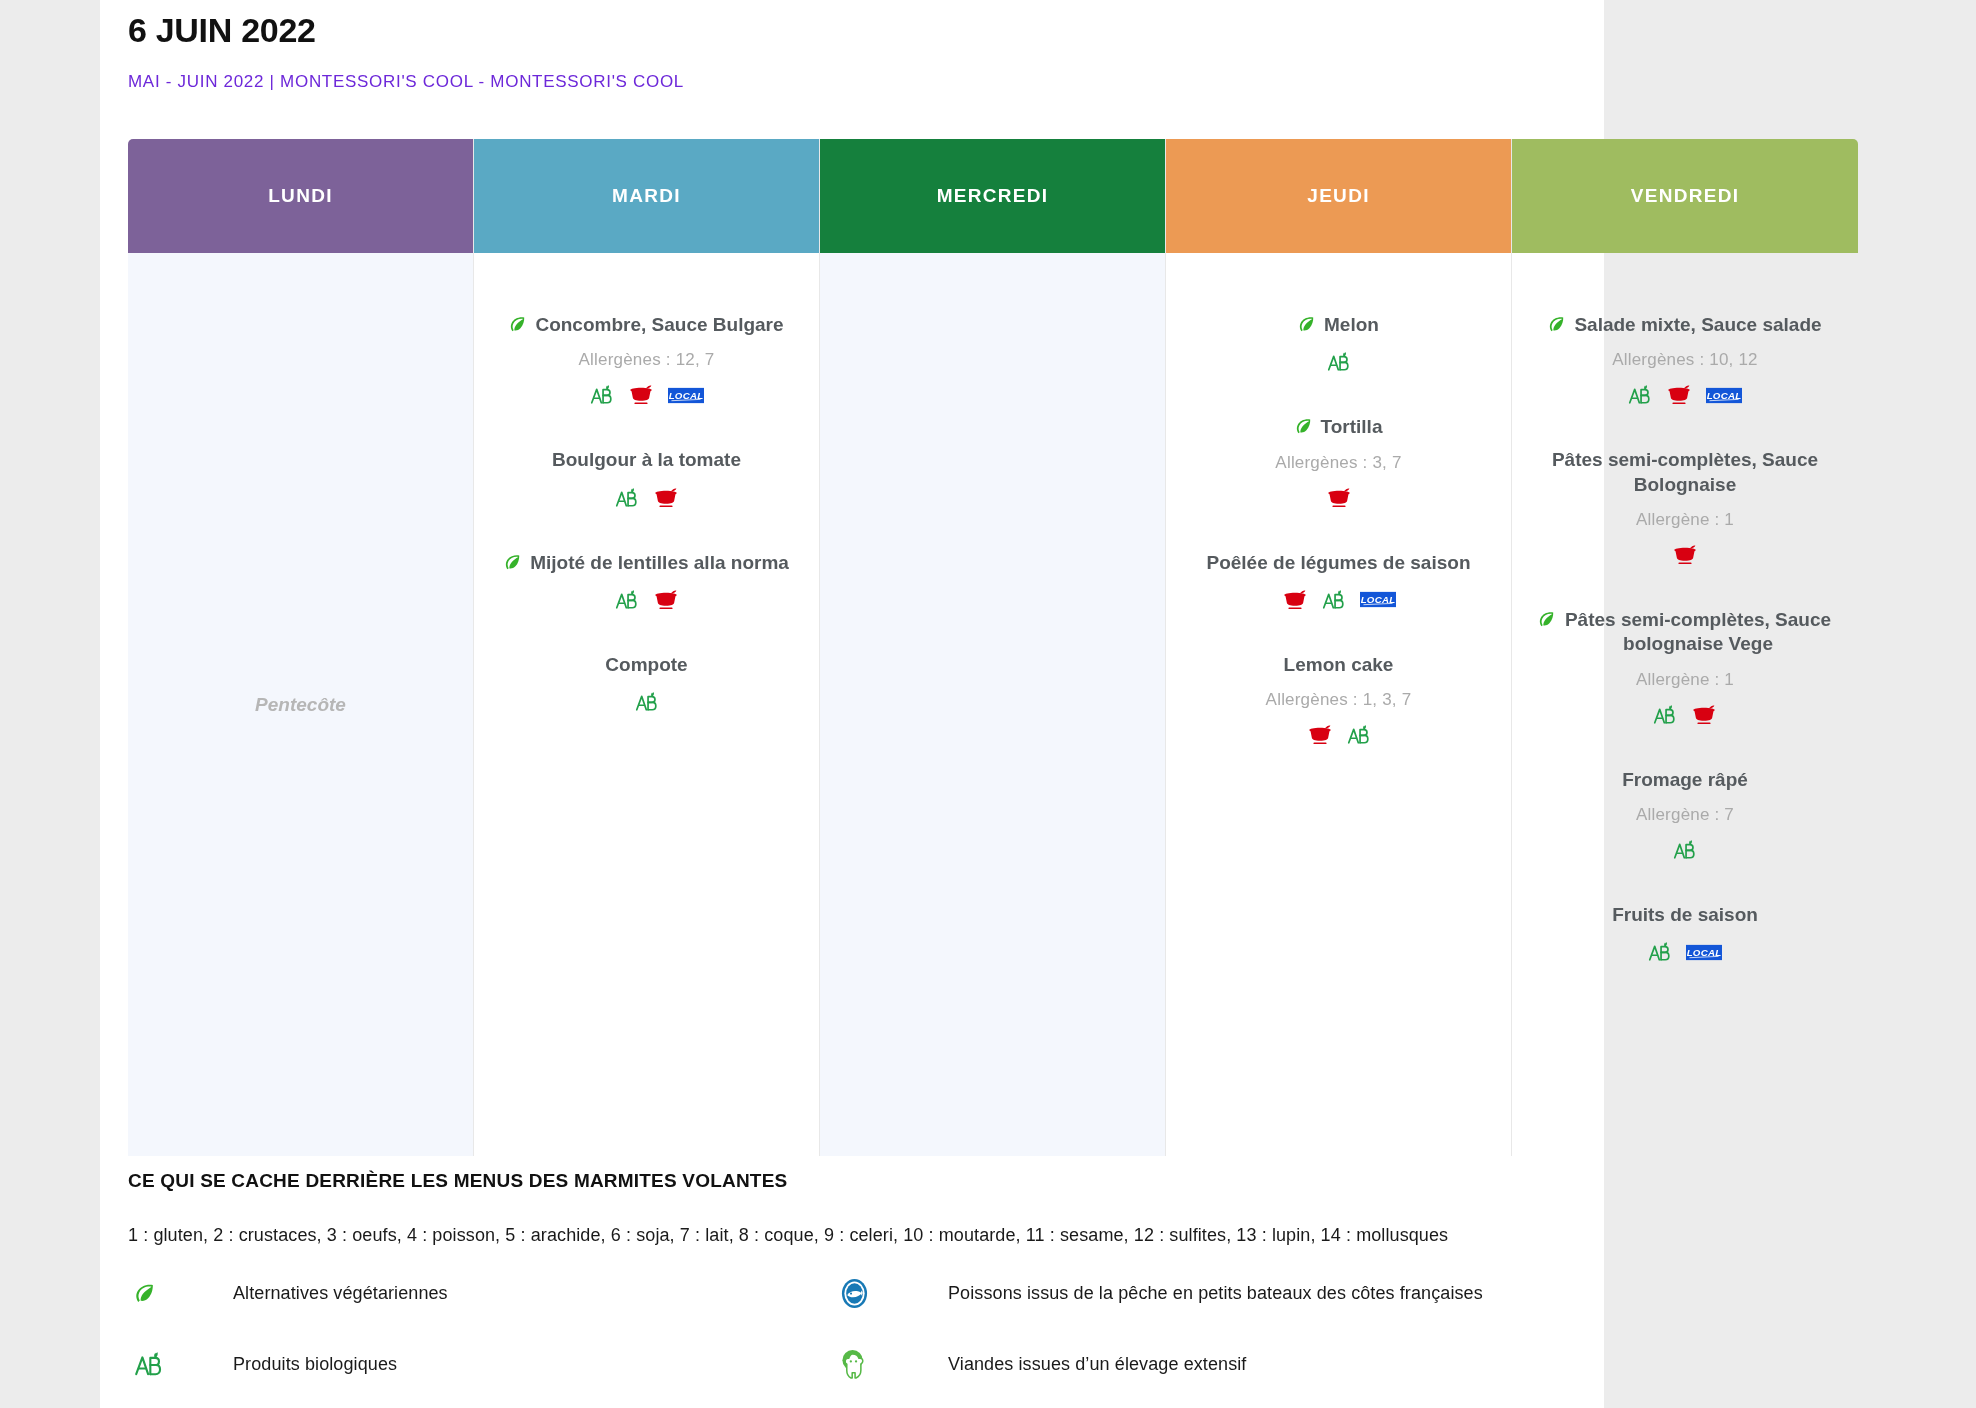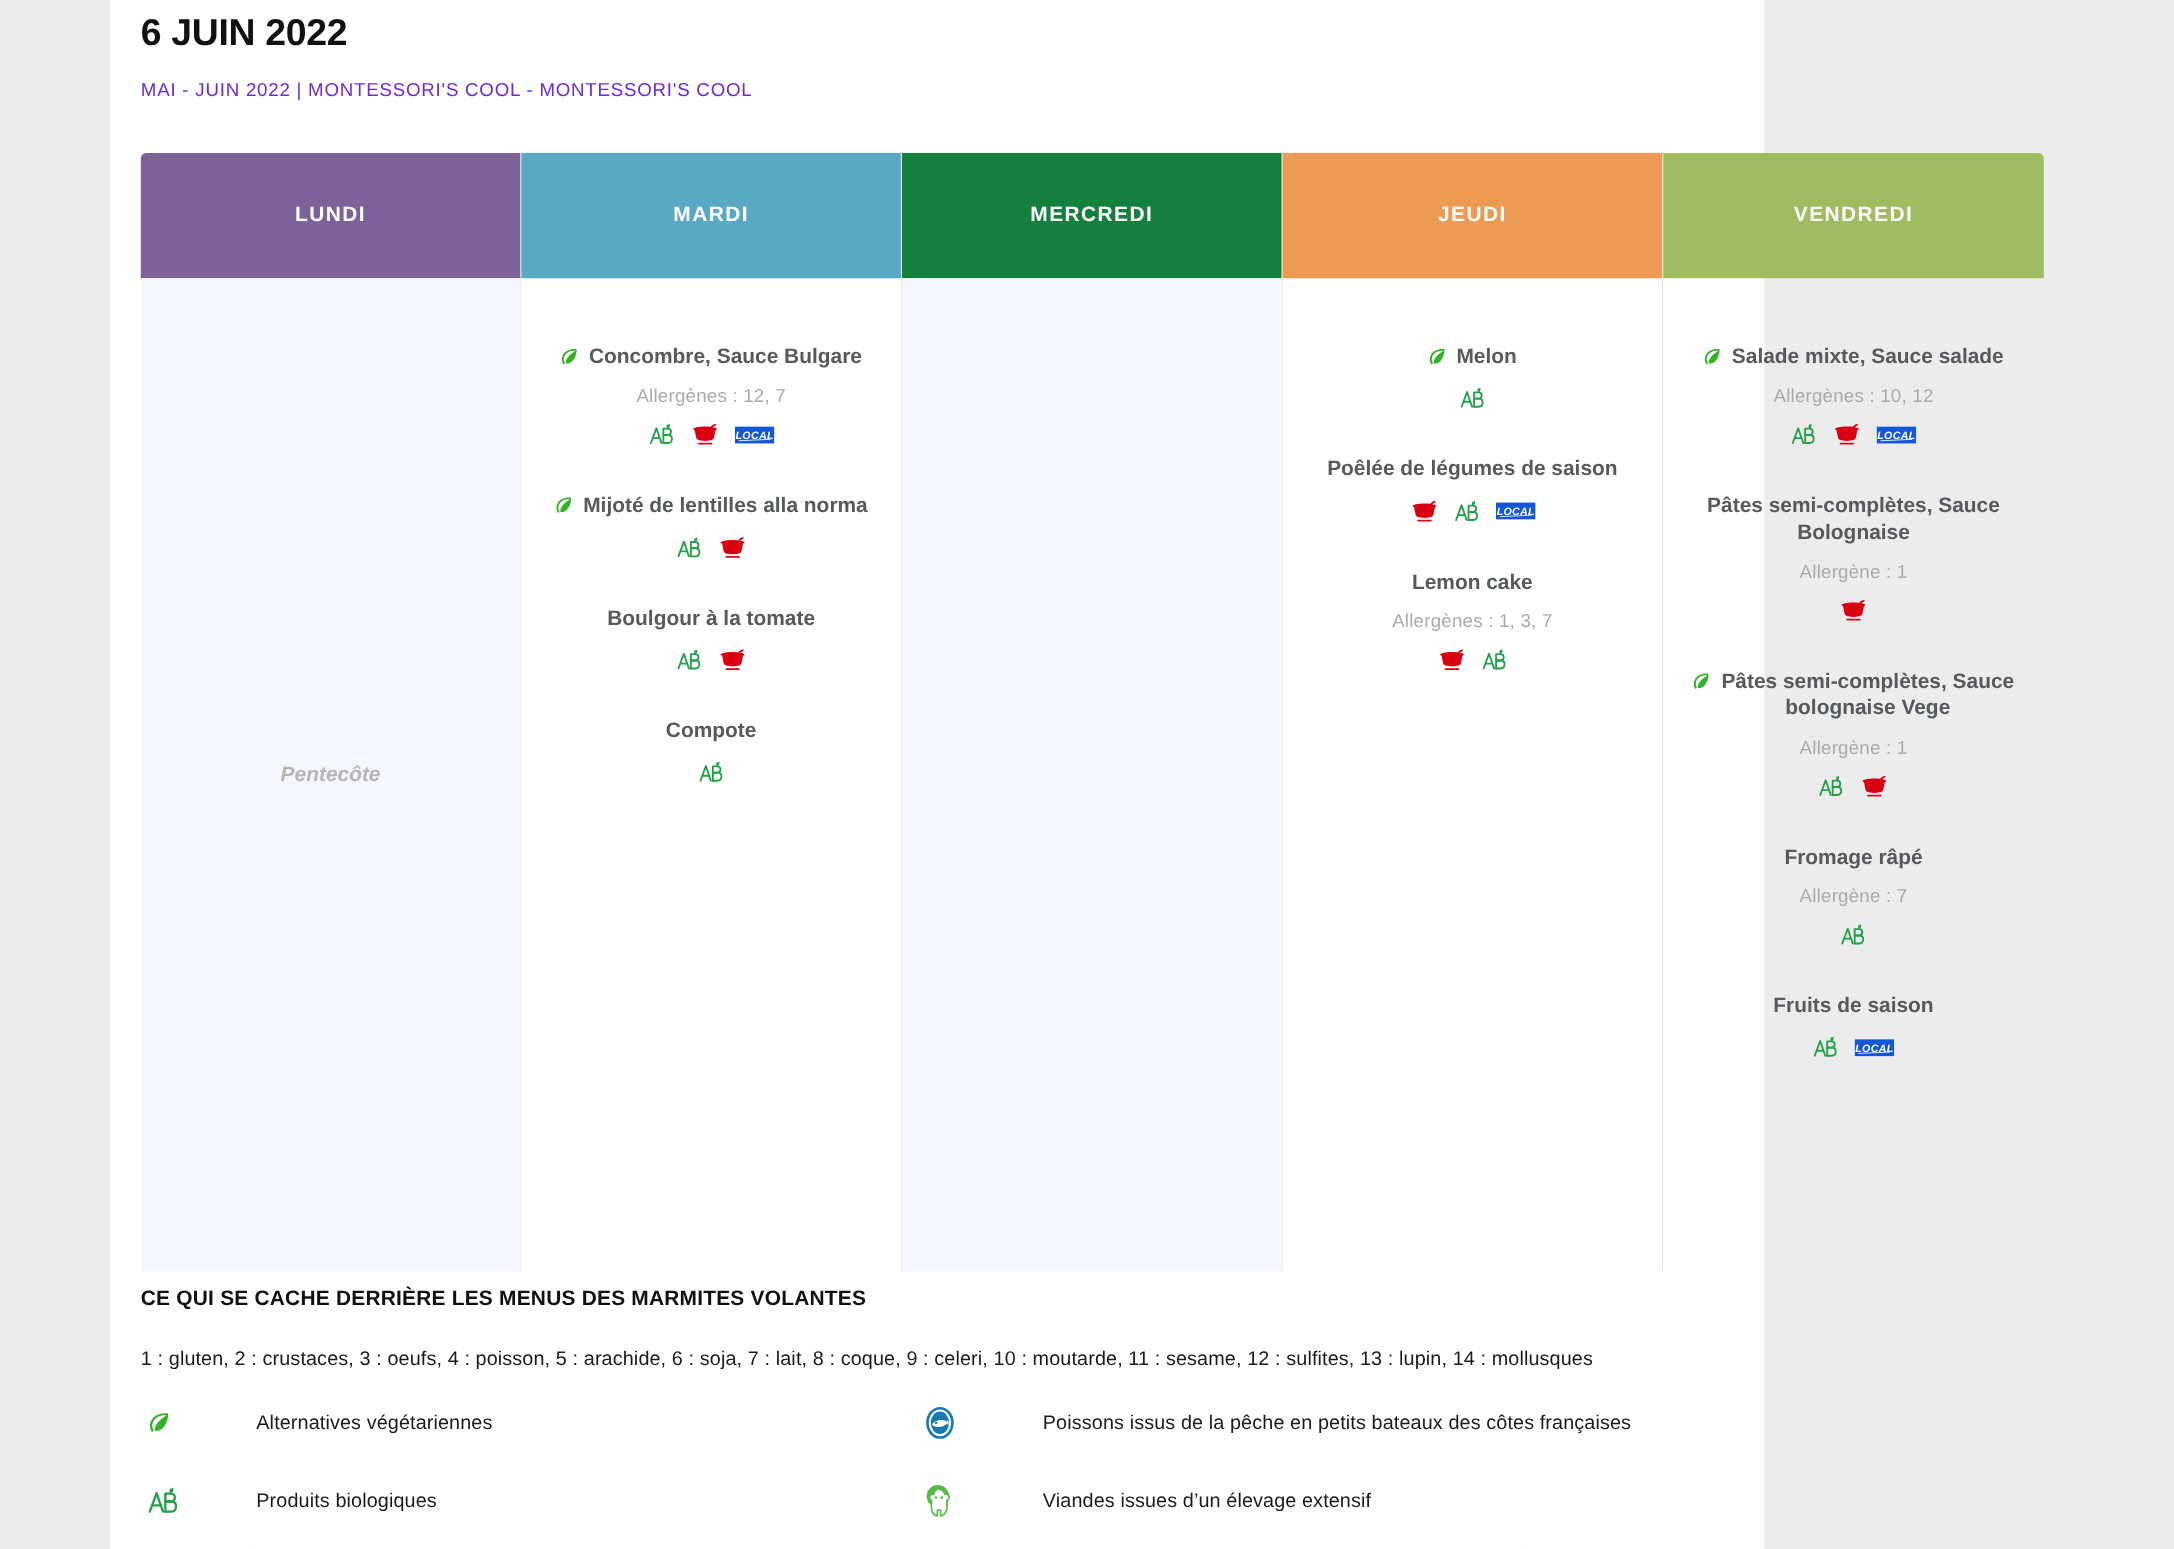--- a/index.html
+++ b/index.html
@@ -217,47 +217,47 @@
                 </svg></span>
               <span class="ico local-ico"><svg viewBox="0 0 52 24" width="100%" height="100%">
                   <rect x="0" y="1" width="52" height="22" fill="#1356d8"></rect>
                   <text x="26" y="17.5" font-family="Liberation Sans, sans-serif" font-size="14" font-weight="bold" font-style="italic" fill="#ffffff" text-anchor="middle" letter-spacing="0.4">LOCAL</text>
                   <path d="M5 19.5 L47 17.6" stroke="#ffffff" stroke-width="1.1"></path>
                 </svg></span>
             </div>
           </div>
           <div class="dish">
             <div class="dish-title-row">
+              <div class="dish-name">Boulgour à la tomate</div>
+            </div>
+            <div class="badges">
+              <span class="ico ab-ico"><svg viewBox="0 0 34 30" width="100%" height="100%">
+                  <g fill="none" stroke="#22a04a" stroke-width="2.4" stroke-linecap="round" stroke-linejoin="round">
+                    <path d="M2.5 26 L9.5 7 L16 26"></path>
+                    <path d="M5.6 19.6 L13.3 19.6"></path>
+                    <path d="M18.5 26 L18.5 7.5 L24 7.5 C27 7.5 28.3 9.6 28.3 11.5 C28.3 13.6 26.8 15.6 24 15.6 L18.5 15.6"></path>
+                    <path d="M18.5 15.6 L24.8 15.6 C28 15.6 29.5 17.8 29.5 20.6 C29.5 23.6 27.6 26 24.4 26 L18.5 26"></path>
+                  </g>
+                  <path d="M23.6 7.4 C23.2 4.4 24.6 2 26.8 1.2 C27.2 3.9 26.4 6.2 24.6 7.2 Z" fill="#22a04a"></path>
+                  <path d="M24 7.6 C22.2 5.6 22.6 3.2 24.2 1.6 C25.4 3.6 25.4 5.9 24.6 7.6 Z" fill="#22a04a"></path>
+                </svg></span>
+              <span class="ico pot-ico"><svg viewBox="0 0 34 28" width="100%" height="100%">
+                  <path d="M4.5 8.5 C4.5 8.5 8 6.6 17 6.6 C26 6.6 29.5 8.5 29.5 8.5 L27.6 18 C27.2 20 24 21.6 17 21.6 C10 21.6 6.8 20 6.4 18 Z" fill="#d80011"></path>
+                  <path d="M3 7.6 C3 6 9 4.6 17 4.6 C25 4.6 31 6 31 7.6 C31 9.3 25 10.6 17 10.6 C9 10.6 3 9.3 3 7.6 Z" fill="#d80011"></path>
+                  <path d="M23.5 5.2 C25.6 2.6 28.2 1 30.6 1.6 C29.6 3.8 27.2 5.2 24.6 5.7 Z" fill="#d80011"></path>
+                  <path d="M9.5 24.8 L24.5 24.8" stroke="#d80011" stroke-width="2.2" stroke-linecap="round"></path>
+                </svg></span>
+            </div>
+          </div>
+          <div class="dish">
+            <div class="dish-title-row">
               <span class="ico leaf-ico"><svg viewBox="0 0 24 24" width="100%" height="100%">
                   <path d="M21.5 2.2C14 1 6.5 4 3.6 10.3c-2 4.3-.6 9 1.3 11.3l1.7-1.6C5.1 17.6 4.4 14 6 10.8 8.6 5.6 14.6 3.4 20 4.2c-3.6 2.4-7.6 5.2-10 8.5-1.9 2.6-2.6 5.2-2.4 7.6 2.9.6 6-.4 8.5-2.9 4-4 5.6-10.4 5.4-15.2z" fill="#35b22a"></path>
                 </svg></span>
               <div class="dish-name">Mijoté de lentilles alla norma</div>
-            </div>
-            <div class="badges">
-              <span class="ico ab-ico"><svg viewBox="0 0 34 30" width="100%" height="100%">
-                  <g fill="none" stroke="#22a04a" stroke-width="2.4" stroke-linecap="round" stroke-linejoin="round">
-                    <path d="M2.5 26 L9.5 7 L16 26"></path>
-                    <path d="M5.6 19.6 L13.3 19.6"></path>
-                    <path d="M18.5 26 L18.5 7.5 L24 7.5 C27 7.5 28.3 9.6 28.3 11.5 C28.3 13.6 26.8 15.6 24 15.6 L18.5 15.6"></path>
-                    <path d="M18.5 15.6 L24.8 15.6 C28 15.6 29.5 17.8 29.5 20.6 C29.5 23.6 27.6 26 24.4 26 L18.5 26"></path>
-                  </g>
-                  <path d="M23.6 7.4 C23.2 4.4 24.6 2 26.8 1.2 C27.2 3.9 26.4 6.2 24.6 7.2 Z" fill="#22a04a"></path>
-                  <path d="M24 7.6 C22.2 5.6 22.6 3.2 24.2 1.6 C25.4 3.6 25.4 5.9 24.6 7.6 Z" fill="#22a04a"></path>
-                </svg></span>
-              <span class="ico pot-ico"><svg viewBox="0 0 34 28" width="100%" height="100%">
-                  <path d="M4.5 8.5 C4.5 8.5 8 6.6 17 6.6 C26 6.6 29.5 8.5 29.5 8.5 L27.6 18 C27.2 20 24 21.6 17 21.6 C10 21.6 6.8 20 6.4 18 Z" fill="#d80011"></path>
-                  <path d="M3 7.6 C3 6 9 4.6 17 4.6 C25 4.6 31 6 31 7.6 C31 9.3 25 10.6 17 10.6 C9 10.6 3 9.3 3 7.6 Z" fill="#d80011"></path>
-                  <path d="M23.5 5.2 C25.6 2.6 28.2 1 30.6 1.6 C29.6 3.8 27.2 5.2 24.6 5.7 Z" fill="#d80011"></path>
-                  <path d="M9.5 24.8 L24.5 24.8" stroke="#d80011" stroke-width="2.2" stroke-linecap="round"></path>
-                </svg></span>
-            </div>
-          </div>
-          <div class="dish">
-            <div class="dish-title-row">
-              <div class="dish-name">Boulgour à la tomate</div>
             </div>
             <div class="badges">
               <span class="ico ab-ico"><svg viewBox="0 0 34 30" width="100%" height="100%">
                   <g fill="none" stroke="#22a04a" stroke-width="2.4" stroke-linecap="round" stroke-linejoin="round">
                     <path d="M2.5 26 L9.5 7 L16 26"></path>
                     <path d="M5.6 19.6 L13.3 19.6"></path>
                     <path d="M18.5 26 L18.5 7.5 L24 7.5 C27 7.5 28.3 9.6 28.3 11.5 C28.3 13.6 26.8 15.6 24 15.6 L18.5 15.6"></path>
                     <path d="M18.5 15.6 L24.8 15.6 C28 15.6 29.5 17.8 29.5 20.6 C29.5 23.6 27.6 26 24.4 26 L18.5 26"></path>
                   </g>
                   <path d="M23.6 7.4 C23.2 4.4 24.6 2 26.8 1.2 C27.2 3.9 26.4 6.2 24.6 7.2 Z" fill="#22a04a"></path>
@@ -307,20 +307,37 @@
             <div class="badges">
               <span class="ico ab-ico"><svg viewBox="0 0 34 30" width="100%" height="100%">
                   <g fill="none" stroke="#22a04a" stroke-width="2.4" stroke-linecap="round" stroke-linejoin="round">
                     <path d="M2.5 26 L9.5 7 L16 26"></path>
                     <path d="M5.6 19.6 L13.3 19.6"></path>
                     <path d="M18.5 26 L18.5 7.5 L24 7.5 C27 7.5 28.3 9.6 28.3 11.5 C28.3 13.6 26.8 15.6 24 15.6 L18.5 15.6"></path>
                     <path d="M18.5 15.6 L24.8 15.6 C28 15.6 29.5 17.8 29.5 20.6 C29.5 23.6 27.6 26 24.4 26 L18.5 26"></path>
                   </g>
                   <path d="M23.6 7.4 C23.2 4.4 24.6 2 26.8 1.2 C27.2 3.9 26.4 6.2 24.6 7.2 Z" fill="#22a04a"></path>
                   <path d="M24 7.6 C22.2 5.6 22.6 3.2 24.2 1.6 C25.4 3.6 25.4 5.9 24.6 7.6 Z" fill="#22a04a"></path>
+                </svg></span>
+            </div>
+          </div>
+          <div class="dish">
+            <div class="dish-title-row">
+              <span class="ico leaf-ico"><svg viewBox="0 0 24 24" width="100%" height="100%">
+                  <path d="M21.5 2.2C14 1 6.5 4 3.6 10.3c-2 4.3-.6 9 1.3 11.3l1.7-1.6C5.1 17.6 4.4 14 6 10.8 8.6 5.6 14.6 3.4 20 4.2c-3.6 2.4-7.6 5.2-10 8.5-1.9 2.6-2.6 5.2-2.4 7.6 2.9.6 6-.4 8.5-2.9 4-4 5.6-10.4 5.4-15.2z" fill="#35b22a"></path>
+                </svg></span>
+              <div class="dish-name">Tortilla</div>
+            </div>
+            <div class="allerg">Allergènes : 3, 7</div>
+            <div class="badges">
+              <span class="ico pot-ico"><svg viewBox="0 0 34 28" width="100%" height="100%">
+                  <path d="M4.5 8.5 C4.5 8.5 8 6.6 17 6.6 C26 6.6 29.5 8.5 29.5 8.5 L27.6 18 C27.2 20 24 21.6 17 21.6 C10 21.6 6.8 20 6.4 18 Z" fill="#d80011"></path>
+                  <path d="M3 7.6 C3 6 9 4.6 17 4.6 C25 4.6 31 6 31 7.6 C31 9.3 25 10.6 17 10.6 C9 10.6 3 9.3 3 7.6 Z" fill="#d80011"></path>
+                  <path d="M23.5 5.2 C25.6 2.6 28.2 1 30.6 1.6 C29.6 3.8 27.2 5.2 24.6 5.7 Z" fill="#d80011"></path>
+                  <path d="M9.5 24.8 L24.5 24.8" stroke="#d80011" stroke-width="2.2" stroke-linecap="round"></path>
                 </svg></span>
             </div>
           </div>
           <div class="dish">
             <div class="dish-title-row">
               <div class="dish-name">Poêlée de légumes de saison</div>
             </div>
             <div class="badges">
               <span class="ico pot-ico"><svg viewBox="0 0 34 28" width="100%" height="100%">
                   <path d="M4.5 8.5 C4.5 8.5 8 6.6 17 6.6 C26 6.6 29.5 8.5 29.5 8.5 L27.6 18 C27.2 20 24 21.6 17 21.6 C10 21.6 6.8 20 6.4 18 Z" fill="#d80011"></path>

